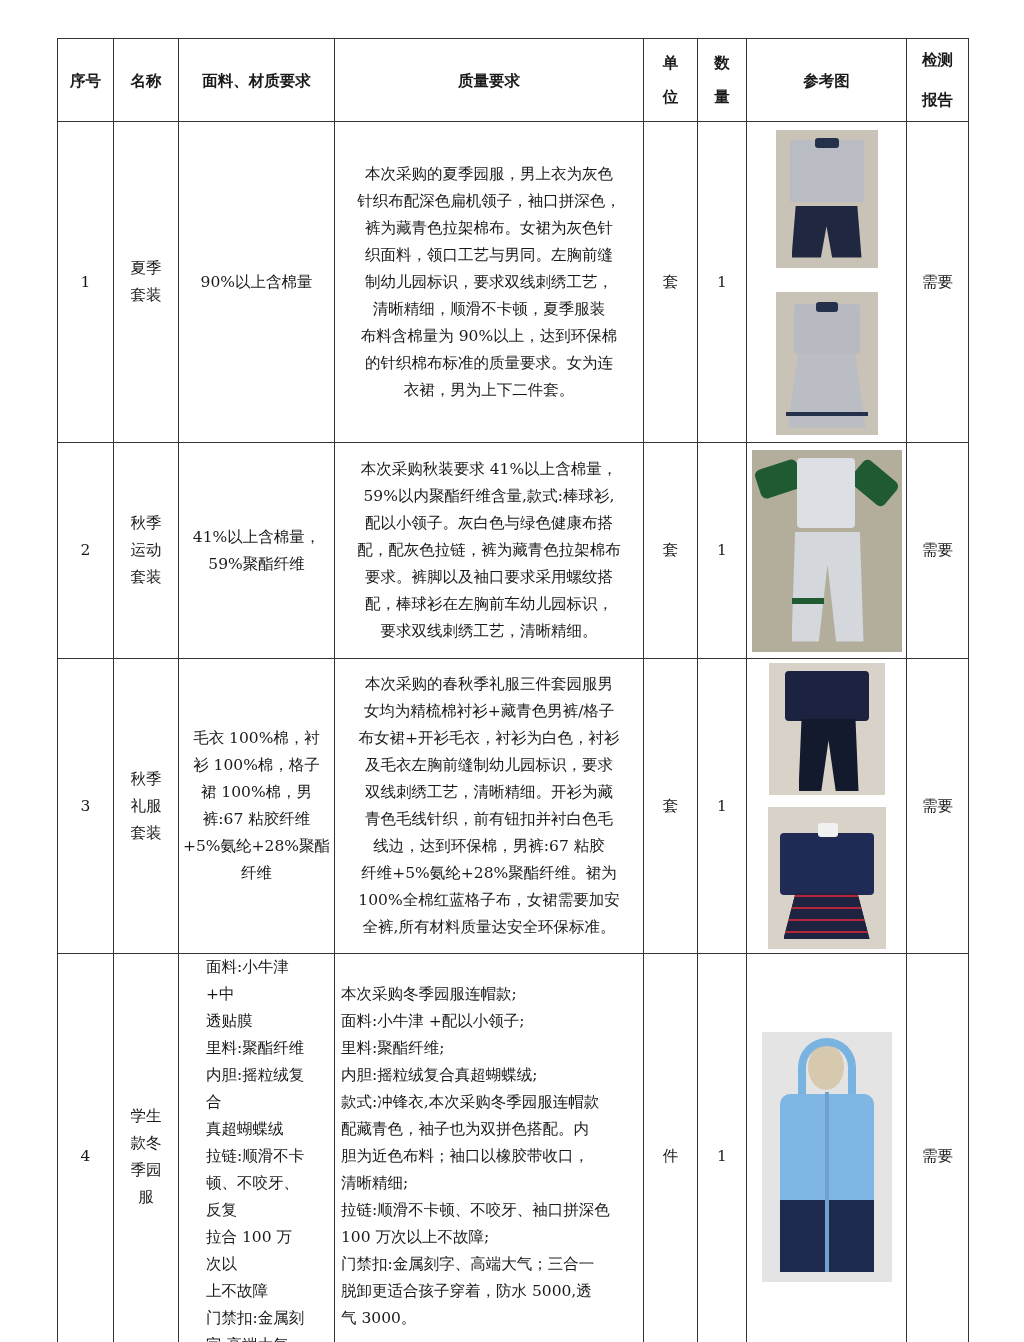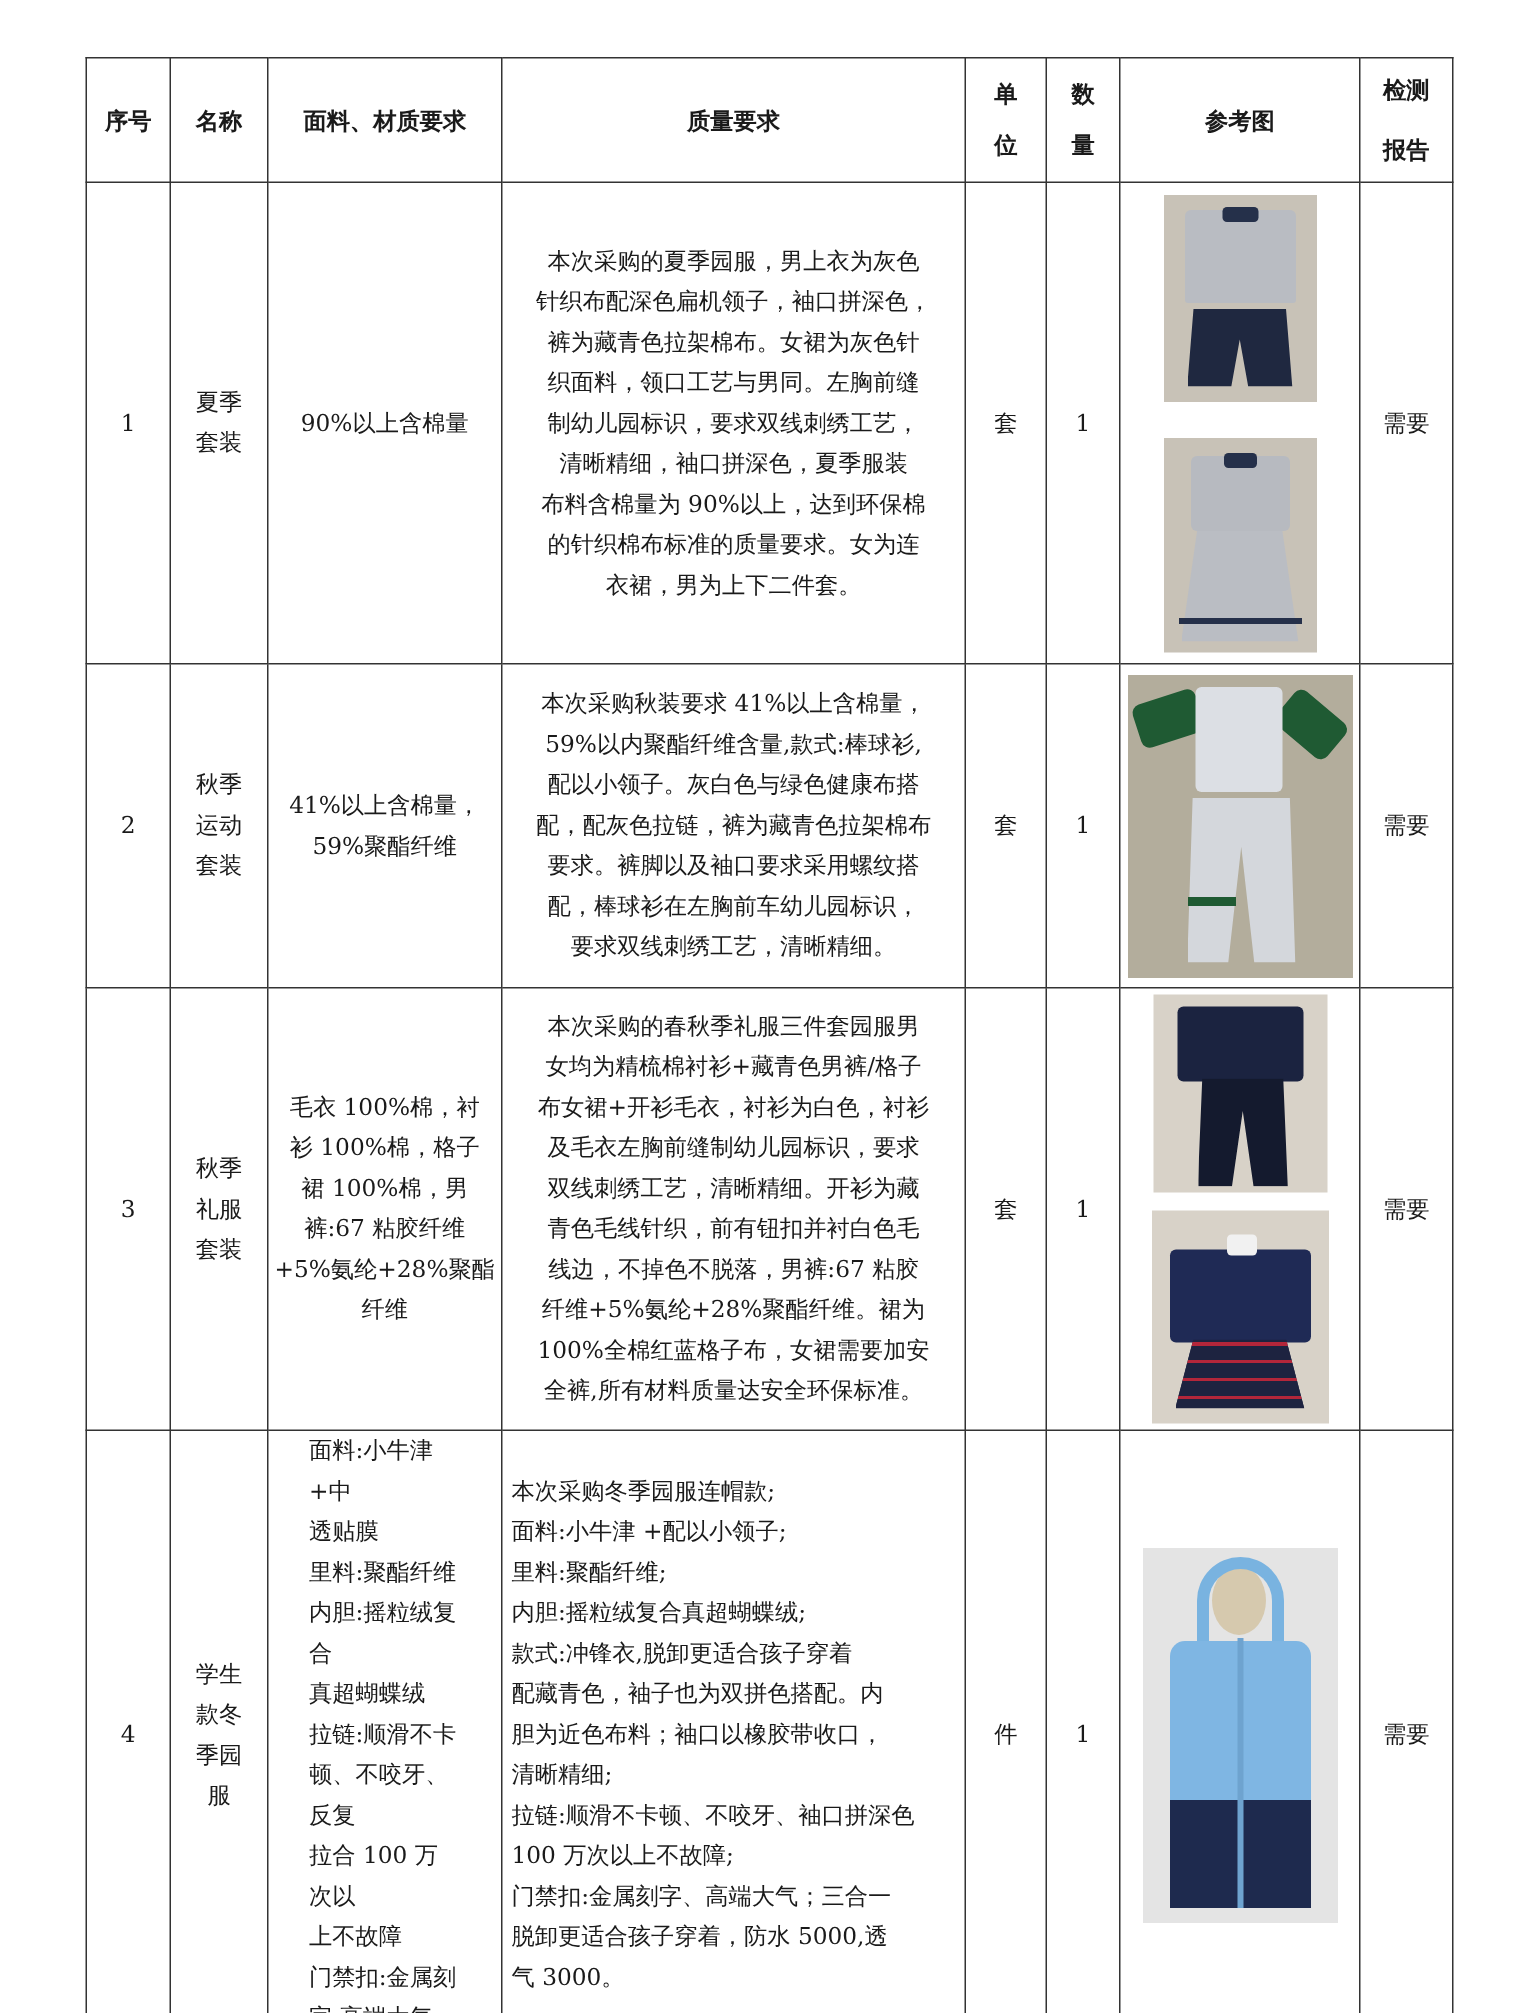--- a/index.html
+++ b/index.html
@@ -87,21 +87,21 @@
       <span class="line">套装</span></span></td>
     <td class="mat">
       <span class="line">90%以上含棉量</span>
         </td>
     <td class="quality">
       <span class="line">本次采购的夏季园服，男上衣为灰色</span>
       <span class="line">针织布配深色扁机领子，袖口拼深色，</span>
       <span class="line">裤为藏青色拉架棉布。女裙为灰色针</span>
       <span class="line">织面料，领口工艺与男同。左胸前缝</span>
       <span class="line">制幼儿园标识，要求双线刺绣工艺，</span>
-      <span class="line">清晰精细，袖口拼深色，夏季服装</span>
+      <span class="line">清晰精细，顺滑不卡顿，夏季服装</span>
       <span class="line">布料含棉量为 90%以上，达到环保棉</span>
       <span class="line">的针织棉布标准的质量要求。女为连</span>
       <span class="line">衣裙，男为上下二件套。</span>
     </td>
     <td>套</td>
     <td>1</td>
     <td>
       <div class="photos">
         <div class="photo p-summer-boy">
               <div class="shirt"></div>
@@ -168,21 +168,21 @@
       <span class="line">+5%氨纶+28%聚酯</span>
       <span class="line">纤维</span>
         </td>
     <td class="quality">
       <span class="line">本次采购的春秋季礼服三件套园服男</span>
       <span class="line">女均为精梳棉衬衫+藏青色男裤/格子</span>
       <span class="line">布女裙+开衫毛衣，衬衫为白色，衬衫</span>
       <span class="line">及毛衣左胸前缝制幼儿园标识，要求</span>
       <span class="line">双线刺绣工艺，清晰精细。开衫为藏</span>
       <span class="line">青色毛线针织，前有钮扣并衬白色毛</span>
-      <span class="line">线边，不掉色不脱落，男裤:67 粘胶</span>
+      <span class="line">线边，达到环保棉，男裤:67 粘胶</span>
       <span class="line">纤维+5%氨纶+28%聚酯纤维。裙为</span>
       <span class="line">100%全棉红蓝格子布，女裙需要加安</span>
       <span class="line">全裤,所有材料质量达安全环保标准。</span>
     </td>
     <td>套</td>
     <td>1</td>
     <td>
       <div class="photos" style="gap:12px">
         <div class="photo p-formal-boy">
               <div class="cardigan"></div>
@@ -216,21 +216,21 @@
       <span class="line">拉合 100 万次以</span>
       <span class="line">上不故障</span>
       <span class="line">门禁扣:金属刻</span>
       <span class="line">字,高端大气</span>
         </td>
     <td class="quality left">
       <span class="line">本次采购冬季园服连帽款;</span>
       <span class="line">面料:小牛津 +配以小领子;</span>
       <span class="line">里料:聚酯纤维;</span>
       <span class="line">内胆:摇粒绒复合真超蝴蝶绒;</span>
-      <span class="line">款式:冲锋衣,脱卸更适合孩子穿着</span>
+      <span class="line">款式:冲锋衣,本次采购冬季园服连帽款</span>
       <span class="line">配藏青色，袖子也为双拼色搭配。内</span>
       <span class="line">胆为近色布料；袖口以橡胶带收口，</span>
       <span class="line">清晰精细;</span>
       <span class="line">拉链:顺滑不卡顿、不咬牙、袖口拼深色</span>
       <span class="line">100 万次以上不故障;</span>
       <span class="line">门禁扣:金属刻字、高端大气；三合一</span>
       <span class="line">脱卸更适合孩子穿着，防水 5000,透</span>
       <span class="line">气 3000。</span>
     </td>
     <td>件</td>

